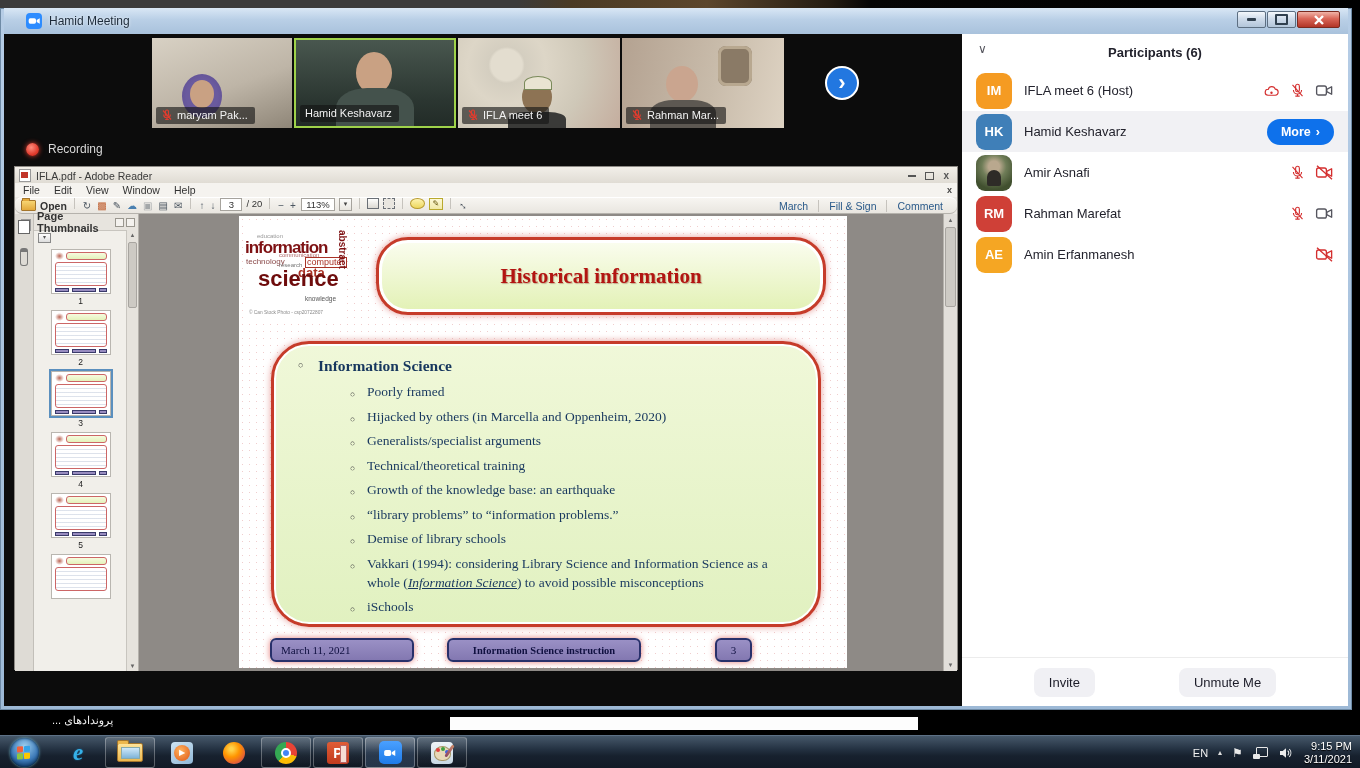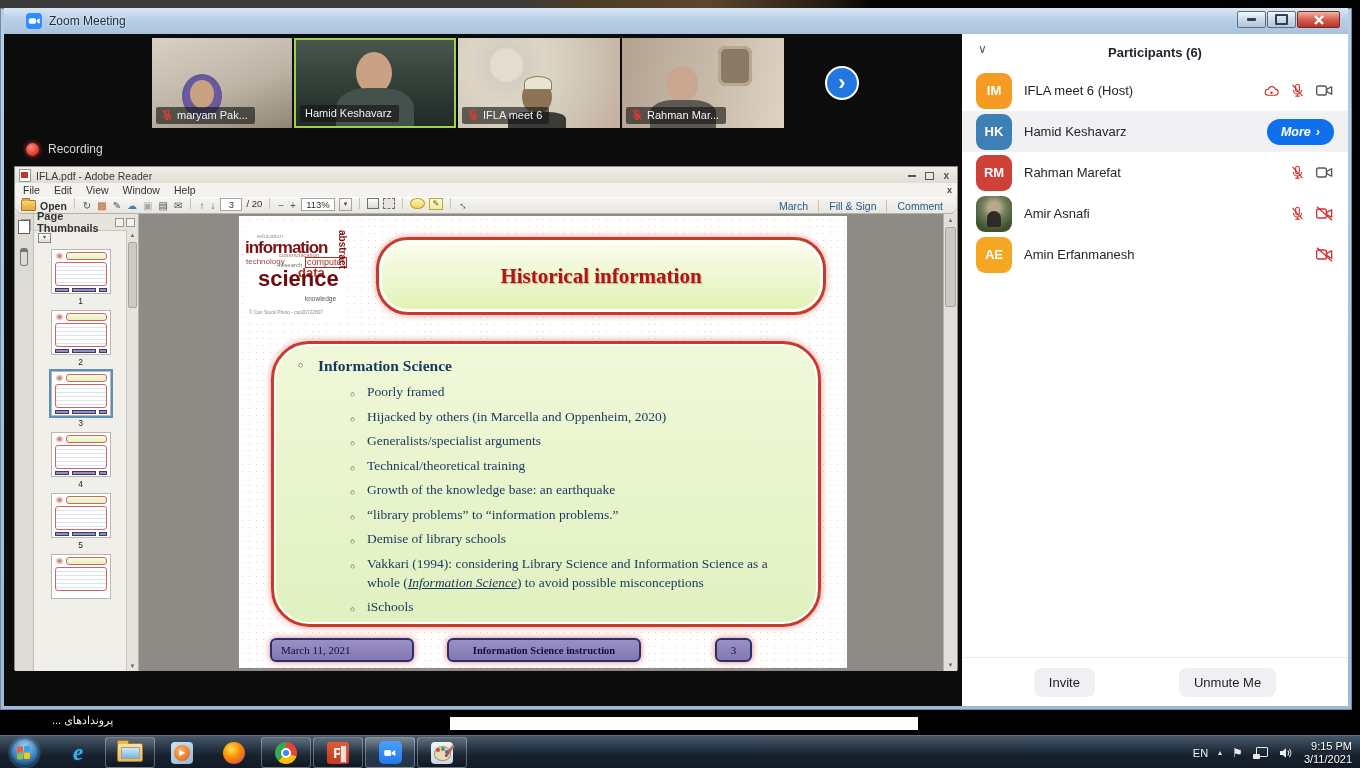--- a/index.html
+++ b/index.html
@@ -43,21 +43,21 @@
   .prow.hover{background:#f1f1f4;}
   .pavatar{width:36px;height:36px;border-radius:9px;color:#fff;font-size:13px;font-weight:bold;
     display:flex;align-items:center;justify-content:center;flex:none;}
   .av-green{background:#27a259}.av-orange{background:#f59b22}.av-blue{background:#3f7fb8}
   .av-red{background:#cf4037}.av-amber{background:#f5a623}
   .av-photo{background:radial-gradient(circle at 50% 32%,#b9a88e 18%,#6f7d58 40%,#41502f 75%);}
   .av-photo::after{content:"";display:block;width:14px;height:16px;border-radius:7px 7px 2px 2px;background:#2e2b27;margin-top:10px;}
   .pname{font-size:13px;color:#23232d;flex:1;white-space:nowrap;overflow:hidden;}
   .picons{display:flex;align-items:center;gap:10px;}
   .more-btn{background:#0e71eb;color:#fff;border:none;border-radius:15px;font-size:12.5px;font-weight:bold;
-    padding:6px 14px;display:flex;align-items:center;gap:5px;cursor:default;font-style:italic;}
+    padding:6px 14px;display:flex;align-items:center;gap:5px;cursor:default;}
   .p-footer{position:absolute;left:0;right:0;bottom:0;height:48px;border-top:1px solid #ececec;
     display:flex;align-items:center;justify-content:center;gap:84px;}
   .p-btn{background:#f0f0f4;border:none;border-radius:8px;font-size:13px;color:#1c1c28;padding:7px 15px;cursor:default;}
   
   .reader{position:absolute;left:10px;top:132px;width:944px;height:504px;background:#ece9e4;
     border:1px solid #8d8a85;box-sizing:border-box;font-size:11px;color:#333;}
   .r-titlebar{height:15px;display:flex;align-items:center;gap:5px;padding:1px 4px 0;background:linear-gradient(#f2efe9,#e0dcd4);}
   .pdf-icon{width:10px;height:11px;background:#fff;border:1px solid #999;position:relative;flex:none;}
   .pdf-icon::after{content:"";position:absolute;left:1px;top:2px;width:7px;height:6px;background:#c2362a;}
   .r-title{font-size:10.5px;color:#3a3a3a;flex:1;}
@@ -206,21 +206,21 @@
 
 <div class="zoom-window">
   <div class="zoom-titlebar">
     <span style="display:flex">
       <svg width="16" height="16" viewBox="0 0 24 24">
           <rect width="24" height="24" rx="6" fill="#2d8cff"></rect>
           <rect x="4" y="8" width="11" height="8" rx="2.5" fill="#fff"></rect>
           <path d="M16 10.6l4.6-2.6v8L16 13.4z" fill="#fff"></path>
         </svg>
     </span>
-    <span class="zoom-title">Zoom Meeting</span>
+    <span class="zoom-title">Hamid Meeting</span>
     <div class="win-controls">
       <button class="wc">
           <span class="bar-min"></span>
         </button>
       <button class="wc">
           <span class="box-max"></span>
         </button>
       <button class="wc close">
         <svg width="10" height="10" viewBox="0 0 10 10">
             <path d="M1 1l8 8M9 1l-8 8" stroke="#fff" stroke-width="2.4"></path>
@@ -535,48 +535,48 @@
       <div class="prow hover">
         <span class="pavatar av-blue">HK</span>
         <span class="pname">Hamid Keshavarz</span>
         <button class="more-btn">
           <span>More</span>
           <span>›</span>
         </button>
       </div>
 
       <div class="prow">
+        <span class="pavatar av-photo"></span>
+        <span class="pname">Amir Asnafi</span>
+        <span class="picons">
+          <svg width="15" height="15" viewBox="0 0 24 24">
+              <path d="M9 5a3 3 0 0 1 6 0v6a3 3 0 0 1-6 0z" fill="none" stroke="#d42f2f" stroke-width="1.8"></path>
+              <path d="M5.5 11a6.5 6.5 0 0 0 13 0M12 17.5V21M8.5 21h7" fill="none" stroke="#d42f2f" stroke-width="1.8"></path>
+              <path d="M4 3l16 18" stroke="#d42f2f" stroke-width="1.8"></path>
+            </svg>
+          <svg width="19" height="15" viewBox="0 0 24 20">
+              <rect x="1.5" y="4" width="13" height="12" rx="2.5" fill="none" stroke="#d42f2f" stroke-width="1.8"></rect>
+              <path d="M15 8.5l6.5-3.5v10L15 11.5z" fill="none" stroke="#d42f2f" stroke-width="1.8" stroke-linejoin="round"></path>
+              <path d="M2 1l20 18" stroke="#d42f2f" stroke-width="1.8"></path>
+            </svg>
+        </span>
+      </div>
+
+      <div class="prow">
         <span class="pavatar av-red">RM</span>
         <span class="pname">Rahman Marefat</span>
         <span class="picons">
           <svg width="15" height="15" viewBox="0 0 24 24">
               <path d="M9 5a3 3 0 0 1 6 0v6a3 3 0 0 1-6 0z" fill="none" stroke="#d42f2f" stroke-width="1.8"></path>
               <path d="M5.5 11a6.5 6.5 0 0 0 13 0M12 17.5V21M8.5 21h7" fill="none" stroke="#d42f2f" stroke-width="1.8"></path>
               <path d="M4 3l16 18" stroke="#d42f2f" stroke-width="1.8"></path>
             </svg>
           <svg width="19" height="15" viewBox="0 0 24 20">
               <rect x="1.5" y="4" width="13" height="12" rx="2.5" fill="none" stroke="#55555e" stroke-width="1.8"></rect>
               <path d="M15 8.5l6.5-3.5v10L15 11.5z" fill="none" stroke="#55555e" stroke-width="1.8" stroke-linejoin="round"></path>
-            </svg>
-        </span>
-      </div>
-
-      <div class="prow">
-        <span class="pavatar av-photo"></span>
-        <span class="pname">Amir Asnafi</span>
-        <span class="picons">
-          <svg width="15" height="15" viewBox="0 0 24 24">
-              <path d="M9 5a3 3 0 0 1 6 0v6a3 3 0 0 1-6 0z" fill="none" stroke="#d42f2f" stroke-width="1.8"></path>
-              <path d="M5.5 11a6.5 6.5 0 0 0 13 0M12 17.5V21M8.5 21h7" fill="none" stroke="#d42f2f" stroke-width="1.8"></path>
-              <path d="M4 3l16 18" stroke="#d42f2f" stroke-width="1.8"></path>
-            </svg>
-          <svg width="19" height="15" viewBox="0 0 24 20">
-              <rect x="1.5" y="4" width="13" height="12" rx="2.5" fill="none" stroke="#d42f2f" stroke-width="1.8"></rect>
-              <path d="M15 8.5l6.5-3.5v10L15 11.5z" fill="none" stroke="#d42f2f" stroke-width="1.8" stroke-linejoin="round"></path>
-              <path d="M2 1l20 18" stroke="#d42f2f" stroke-width="1.8"></path>
             </svg>
         </span>
       </div>
 
       <div class="prow">
         <span class="pavatar av-amber">AE</span>
         <span class="pname">Amin Erfanmanesh</span>
         <span class="picons">
           <svg width="19" height="15" viewBox="0 0 24 20">
               <rect x="1.5" y="4" width="13" height="12" rx="2.5" fill="none" stroke="#d42f2f" stroke-width="1.8"></rect>

